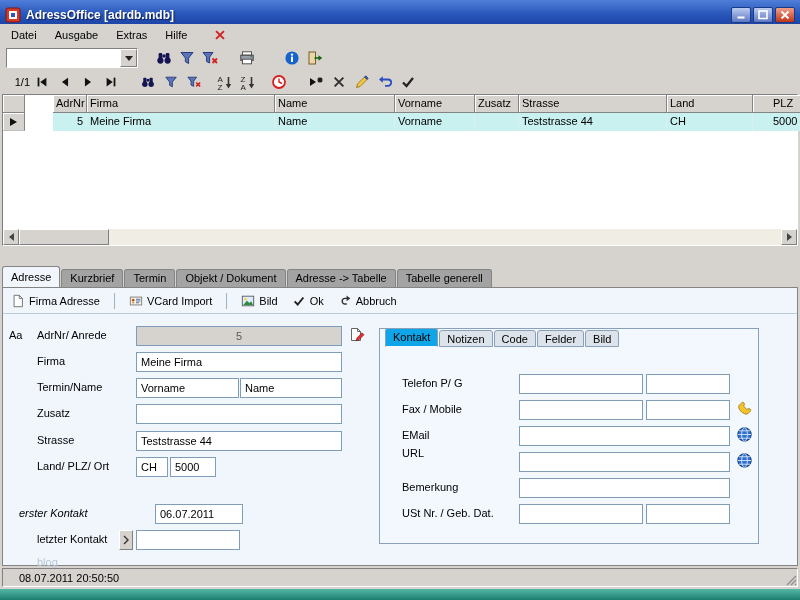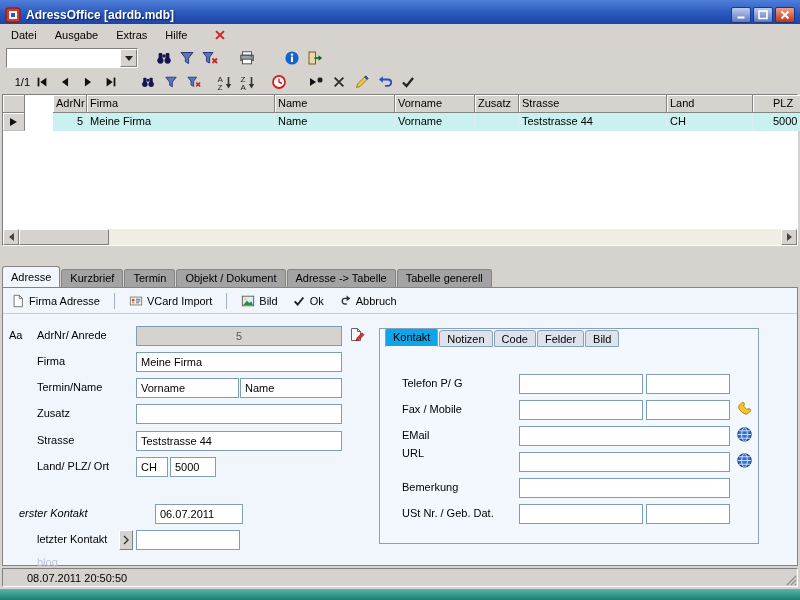--- a/index.html
+++ b/index.html
@@ -96,21 +96,21 @@
     border:1px solid #8aa0b8; background:#f3f8fe; }
   .ctabs { position:absolute; left:5px; top:-1px; display:flex; align-items:flex-start; }
   .ctab { height:17px; padding:2px 7px; background:#dde3ea; border:1px solid #8aa0b8;
     border-radius:3px 3px 0 0; margin-right:1px; margin-top:2px; white-space:nowrap; }
   .ctab.active { height:19px; margin-top:0; background:#0ea5e9; border-bottom:1px solid #f3f8fe; }
   .cicon { position:absolute; left:356px; width:17px; height:17px; }
 
   
   .statusbar { position:absolute; left:0; top:566px; width:800px; height:23px; background:#d6d3ce; }
   .status-inner { position:absolute; left:2px; right:2px; top:2px; bottom:2px;
-    border:1px solid; border-color:#808080 #fff #fff #808080; display:flex; align-items:center; padding-left:24px; }
+    border:1px solid; border-color:#808080 #fff #fff #808080; display:flex; align-items:center; padding-left:16px; }
   .grip { position:absolute; right:3px; bottom:3px; }
   .taskbar { position:absolute; left:0; top:589px; width:800px; height:11px;
     background:linear-gradient(#55b7a5, #1c7e70); }
 </style>
 </head>
 <body>
 
 <div class="screen">
 
   <div class="titlebar">

